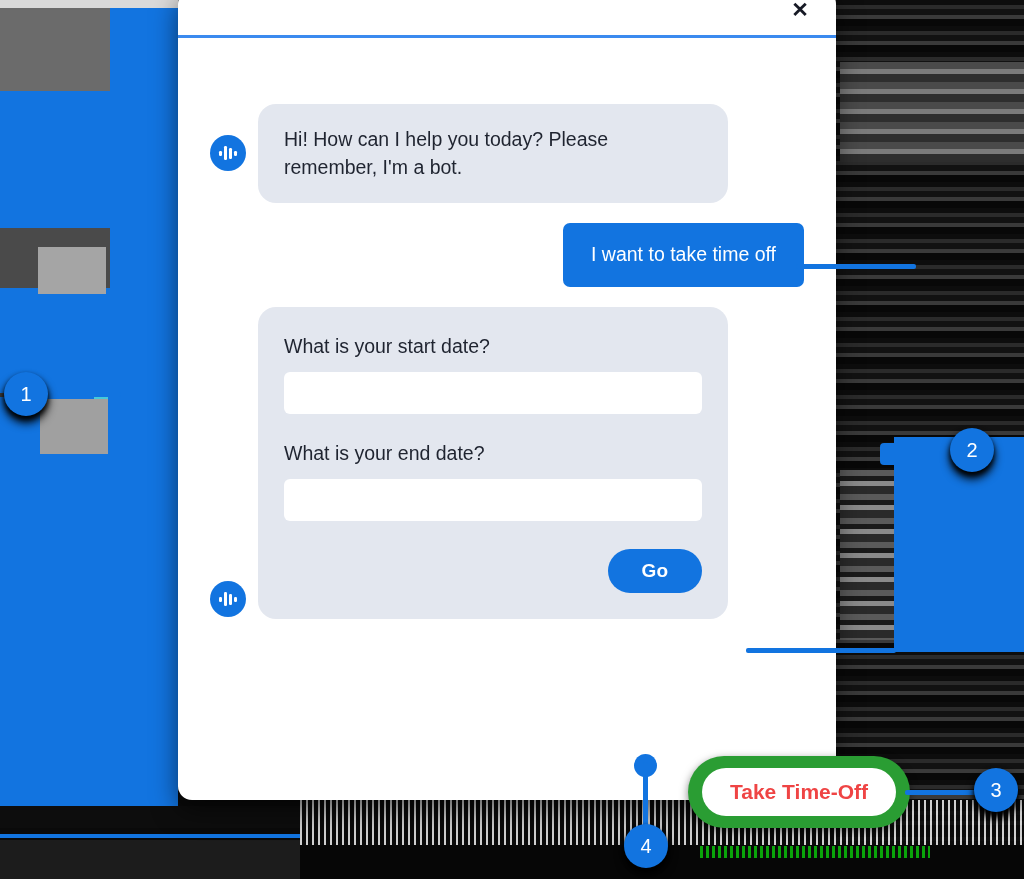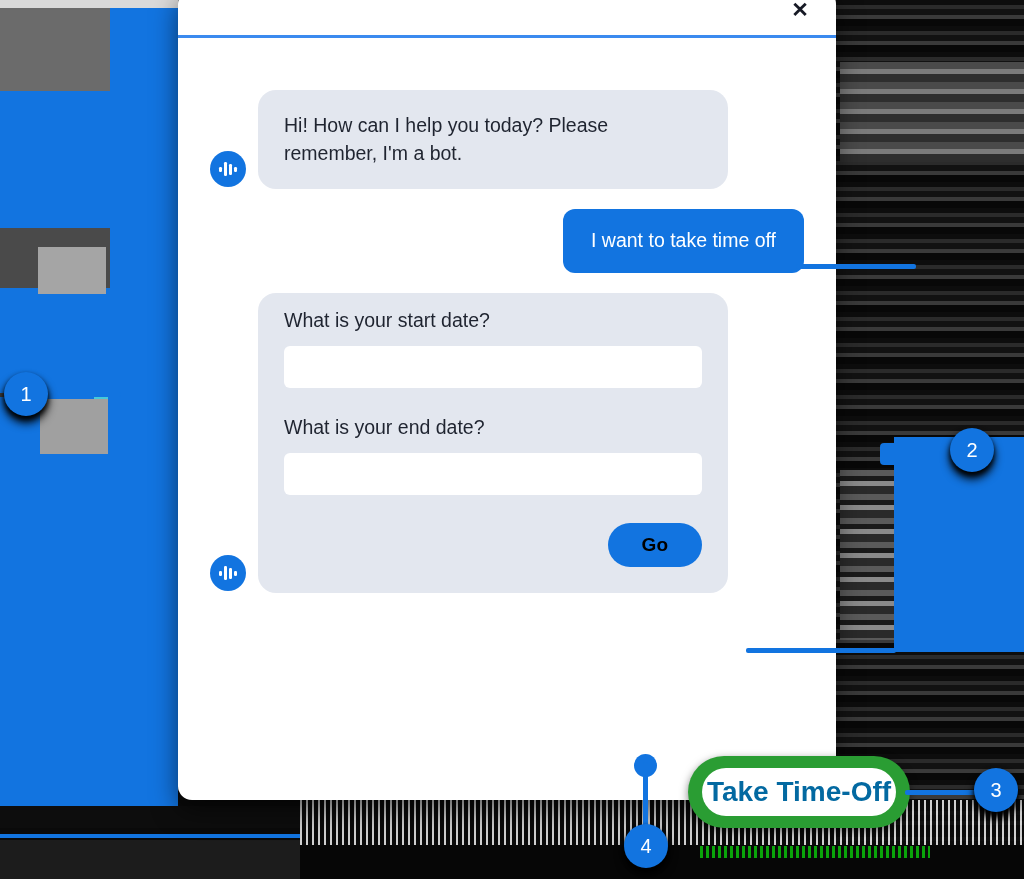--- a/index.html
+++ b/index.html
@@ -197,22 +197,23 @@
     background: #3b8aef;
     width: 100%;
   }
 
   .chat-body {
     padding: 52px 32px 0 32px;
   }
 
   .msg-row {
     display: flex;
-    align-items: flex-end;
+    align-items: center;
     margin-bottom: 20px;
+    margin-top: 14px;
   }
   .msg-row.user { justify-content: flex-end; }
 
   .avatar {
     flex: 0 0 auto;
     width: 36px; height: 36px;
     border-radius: 50%;
     background: #1274e0;
     margin-right: 12px;
     margin-bottom: 2px;
@@ -231,32 +232,32 @@
     line-height: 1.42;
     max-width: 470px;
     min-height: 58px;
     box-sizing: border-box;
   }
   .bubble-bot.tall { padding: 30px 26px 46px 26px; }
 
   .bubble-user {
     background: #1274e0;
     color: #ffffff;
-    border-radius: 12px;
+    border-radius: 7px;
     padding: 19px 28px;
     font-size: 19.5px;
     line-height: 1.3;
     font-weight: 400;
   }
 
   
   .form-card {
     background: #e3e7ef;
     border-radius: 18px;
-    padding: 16px 26px 26px 26px;
+    padding: 28px 26px 26px 26px;
     width: 470px;
     box-sizing: border-box;
   }
   .form-label {
     font-size: 19.5px;
     color: #1f2430;
     margin-bottom: 14px;
   }
   .form-input {
     width: 100%;
@@ -270,21 +271,21 @@
     padding: 0 12px;
     font-family: "Liberation Sans", sans-serif;
     outline: none;
   }
   .form-actions {
     display: flex;
     justify-content: flex-end;
   }
   .go-btn {
     background: #1274e0;
-    color: #000000;
+    color: #ffffff;
     border: none;
     border-radius: 22px;
     padding: 0 34px;
     height: 44px;
     font-size: 19px;
     font-weight: bold;
     cursor: pointer;
     font-family: "Liberation Sans", sans-serif;
   }
 
@@ -307,22 +308,22 @@
     justify-content: center;
     box-shadow: 0 3px 8px rgba(0,0,0,0.5);
   }
   .green-pill-inner {
     width: 194px; height: 48px;
     background: #ffffff;
     border-radius: 24px;
     display: flex;
     align-items: center;
     justify-content: center;
-    color: #0369a1;
-    font-size: 28px;
+    color: #ef4444;
+    font-size: 21px;
     font-weight: bold;
     white-space: nowrap;
   }
 </style>
 </head>
 <body>
 
 <div id="stage">
 
   <div class="bg-layer bg-right-dark"></div>

